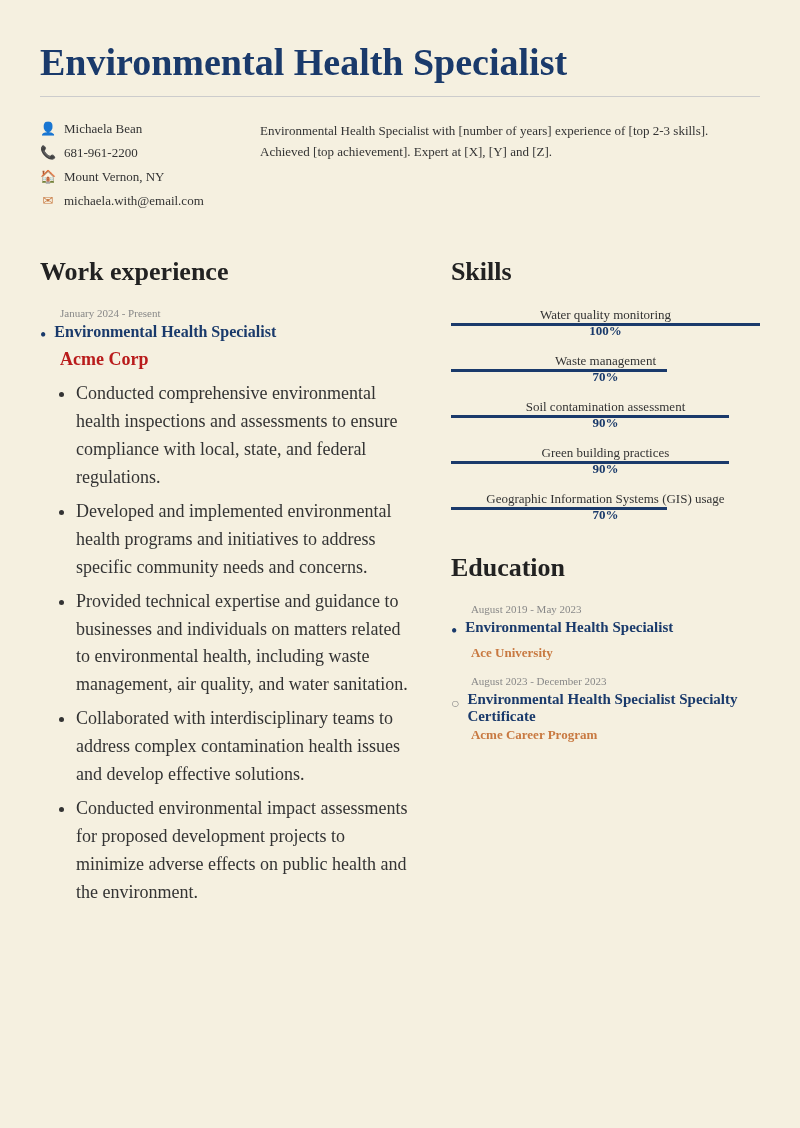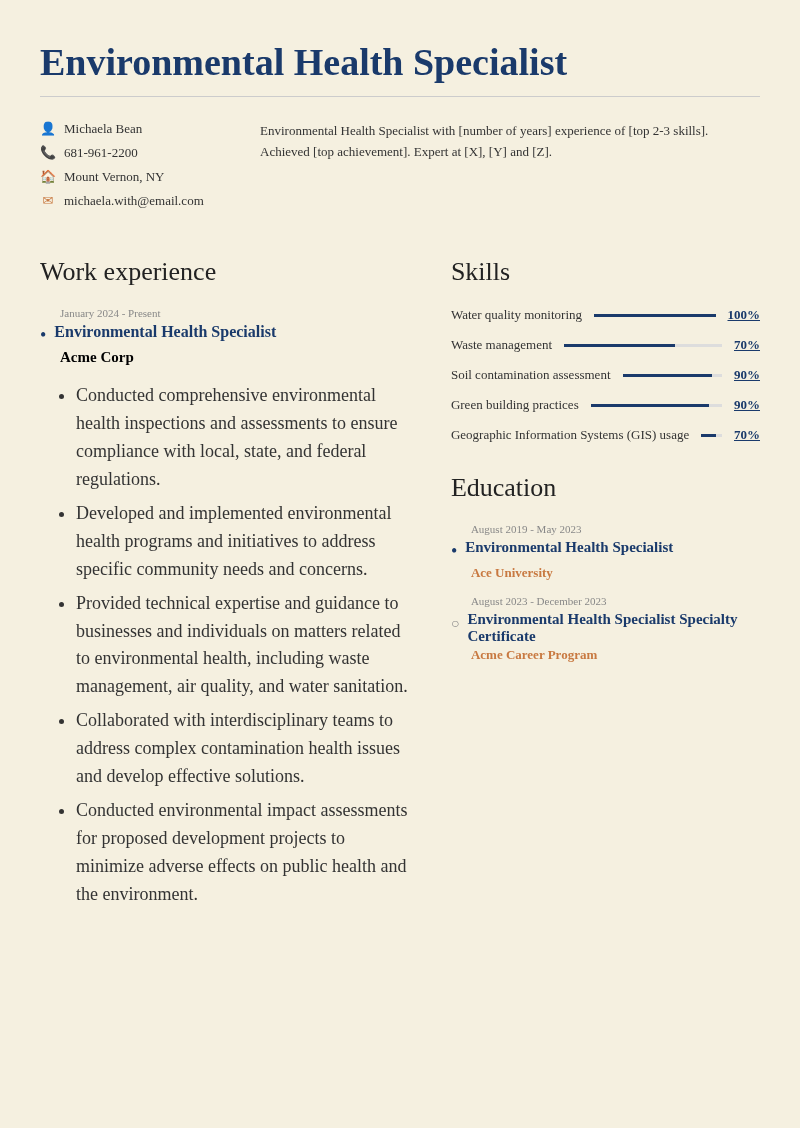--- a/index.html
+++ b/index.html
@@ -58,21 +58,21 @@
     .left-column {
       flex: 1.2;
     }
     .right-column {
       flex: 1;
     }
     .section-title {
       font-size: 26px;
       font-family: Georgia, serif;
       color: #222;
-      font-weight: normal;
+      font-weight: bold;
       margin-bottom: 20px;
     }
     .date-range {
       font-size: 11px;
       color: #888;
       margin-left: 20px;
       margin-bottom: 4px;
     }
     .job-entry {
       margin-bottom: 20px;
@@ -95,25 +95,25 @@
       line-height: 1.5;
       margin-top: 2px;
     }
     .job-title {
       font-size: 16px;
       color: #1a3a6b;
       font-family: Georgia, serif;
       font-weight: bold;
     }
     .company-name {
-      font-size: 15px;
-      color: #000000;
+      font-size: 18px;
+      color: #b91c1c;
       font-weight: bold;
       margin-left: 20px;
-      margin-bottom: 16px;
+      margin-bottom: 10px;
     }
     .job-duties {
       margin-left: 20px;
       padding-left: 16px;
       list-style-type: disc;
     }
     .job-duties li {
       font-size: 18px;
       line-height: 1.55;
       margin-bottom: 6px;
@@ -124,30 +124,30 @@
       margin-bottom: 30px;
     }
     .skill-item {
       margin-bottom: 14px;
     }
     .skill-row {
       display: flex;
       align-items: center;
       justify-content: space-between;
       margin-bottom: 4px;
+      flex-direction: column;
     }
     .skill-name {
       font-size: 13px;
       color: #333;
     }
     .skill-percent {
       font-size: 13px;
       color: #1a3a6b;
       font-weight: bold;
-      text-decoration: underline;
     }
     .skill-bar-bg {
       height: 3px;
       background-color: #ddd;
       width: 100%;
       position: relative;
       margin: 0 10px;
     }
     .skill-bar-fill {
       height: 3px;

